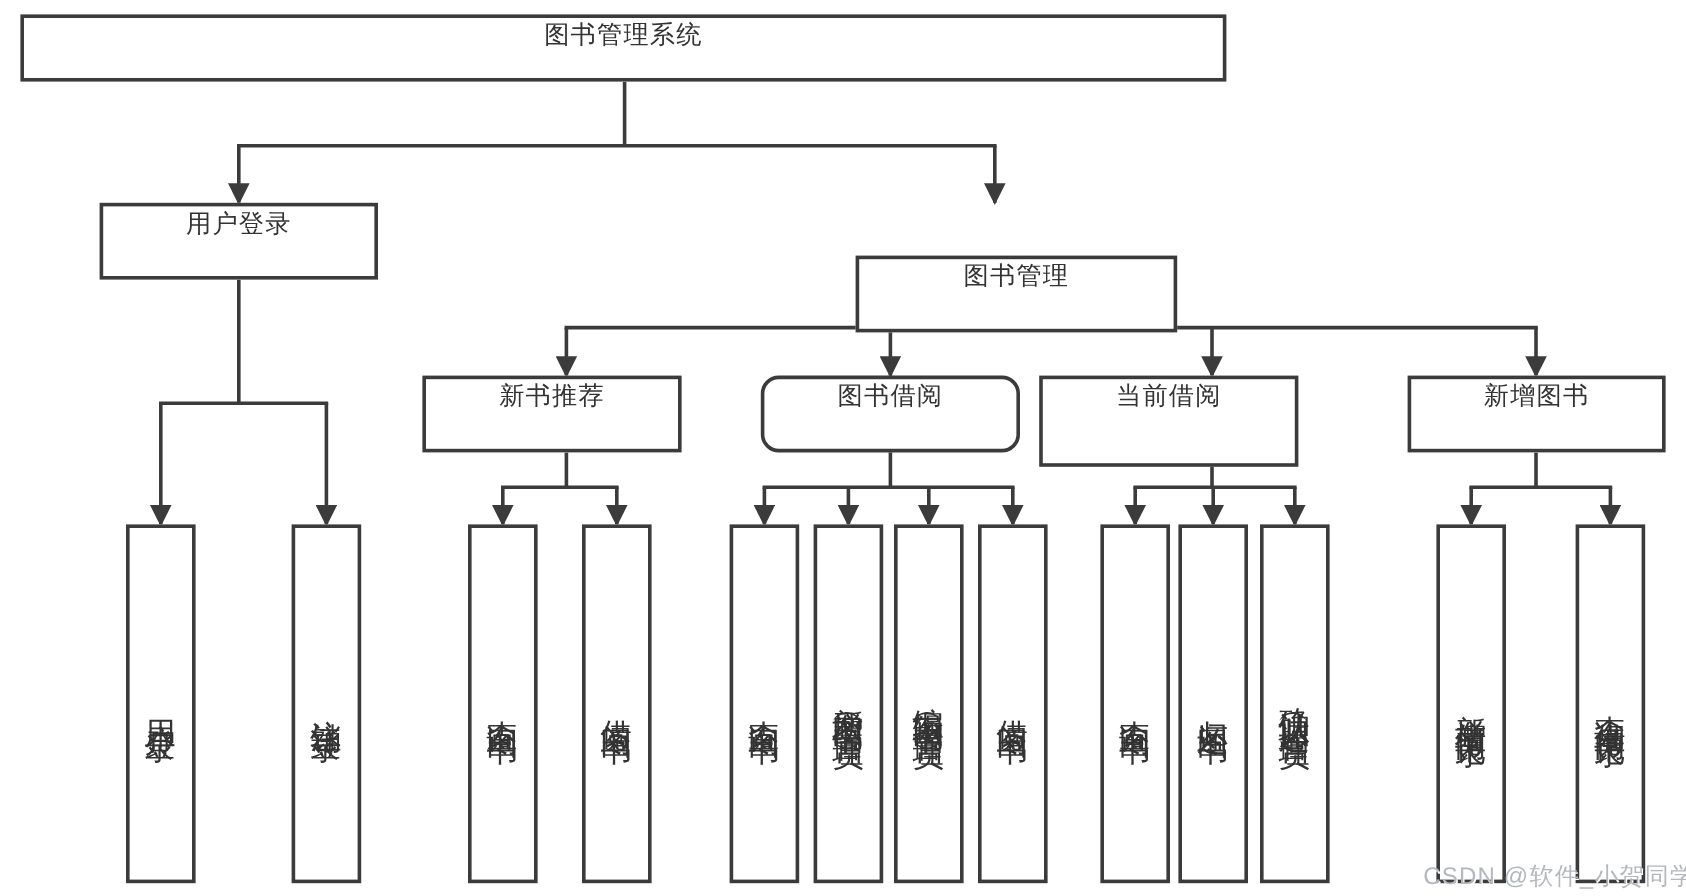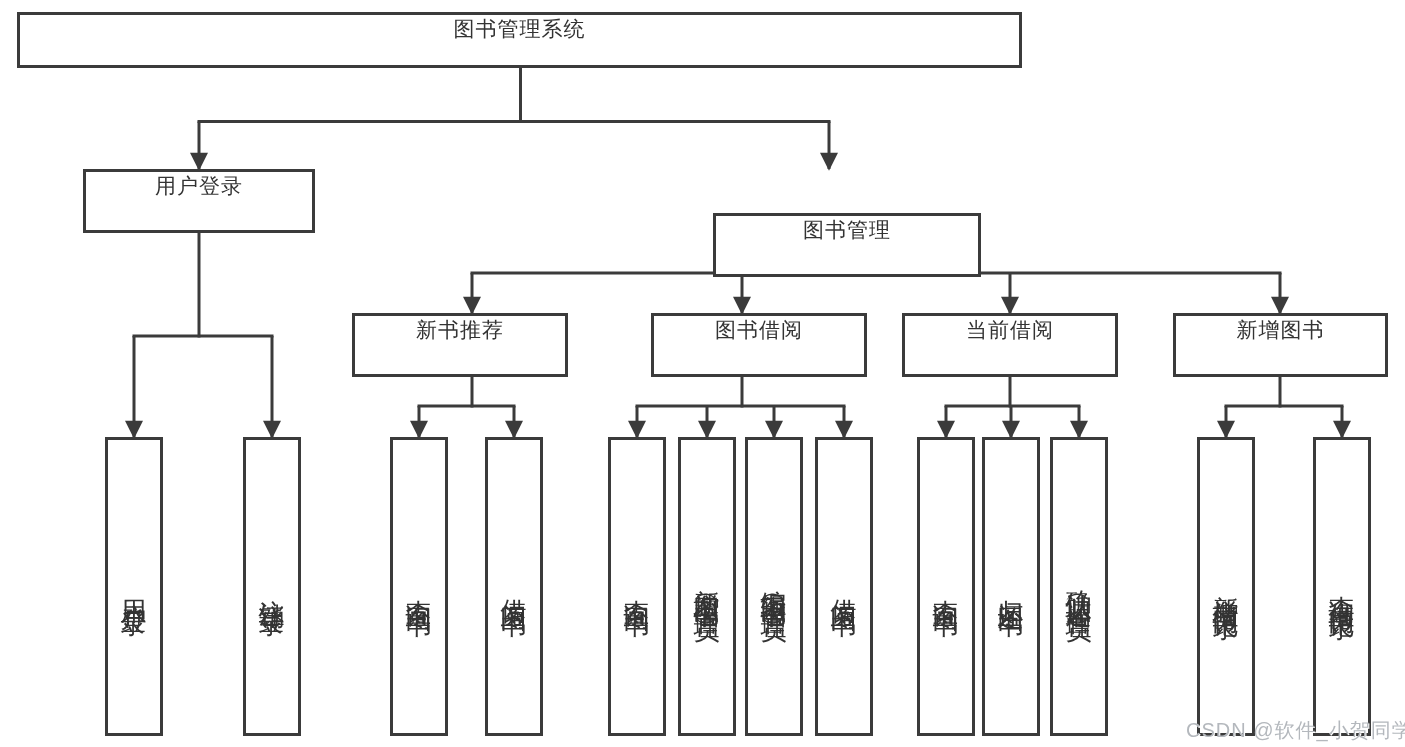--- a/index.html
+++ b/index.html
@@ -123,24 +123,24 @@
   <div class="node" style="left:83px; top:169px; width:232px; height:64px;">
     <span>用户登录</span>
   </div>
   <div class="node" style="left:713px; top:169px; width:268px; height:64px;margin-top:44px;">
     <span>图书管理</span>
   </div>
 
   <div class="node" style="left:352px; top:313px; width:216px; height:64px;">
     <span>新书推荐</span>
   </div>
-  <div class="node" style="left:651px; top:313px; width:216px; height:64px;">
+  <div class="node" style="left:634px; top:313px; width:216px; height:64px;border-radius:15px;">
     <span>图书借阅</span>
   </div>
-  <div class="node" style="left:902px; top:313px; width:216px; height:64px;">
+  <div class="node" style="left:866px; top:313px; width:216px; height:76px;">
     <span>当前借阅</span>
   </div>
   <div class="node" style="left:1173px; top:313px; width:215px; height:64px;">
     <span>新增图书</span>
   </div>
 
   <div class="leaf" style="left:105px;">
     <span class="vtext">用户登录</span>
   </div>
   <div class="leaf" style="left:243px;">

